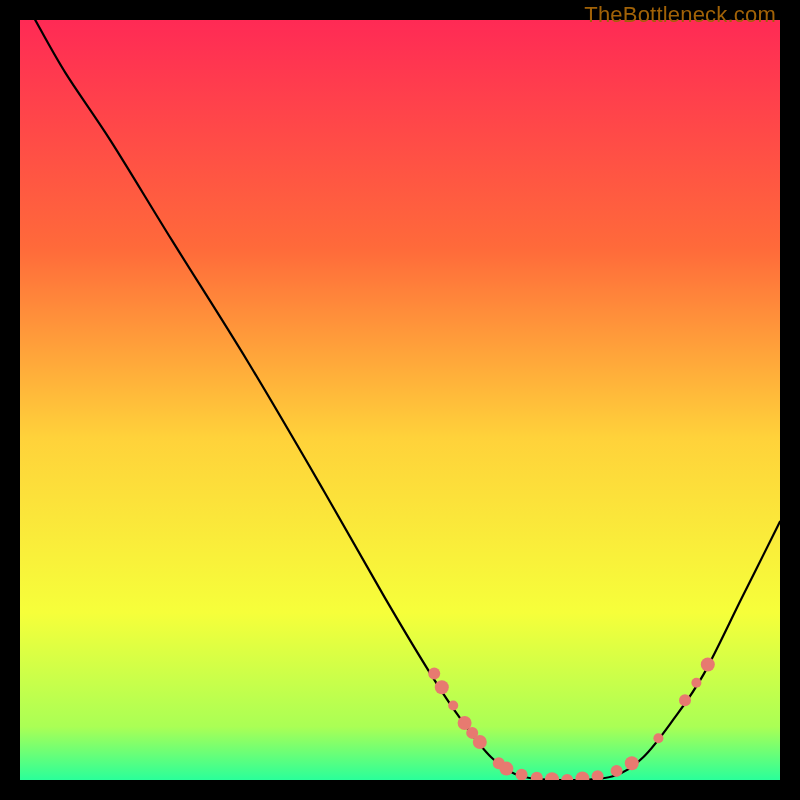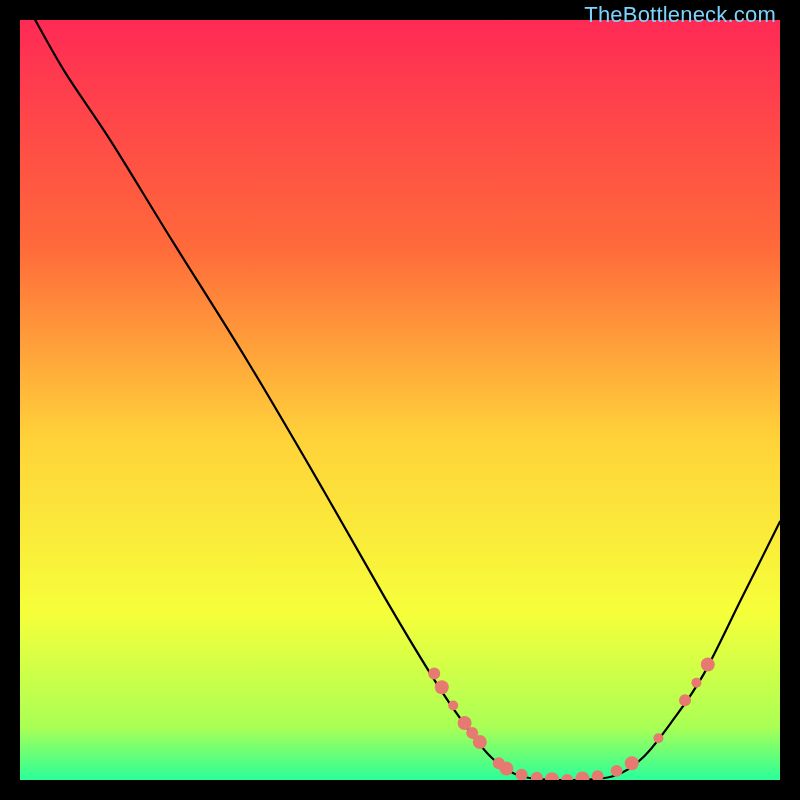--- a/index.html
+++ b/index.html
@@ -16,21 +16,21 @@
     left: 20px;
     top: 20px;
     width: 760px;
     height: 760px;
     background: #000;
   }
   .watermark {
     position: absolute;
     top: 2px;
     right: 24px;
-    color: #7dd3fc;
+    color: #a16207;
     font-size: 22px;
     font-weight: 500;
     letter-spacing: 0.2px;
     z-index: 5;
   }
   svg {
     display: block;
   }
 </style>
 </head>

